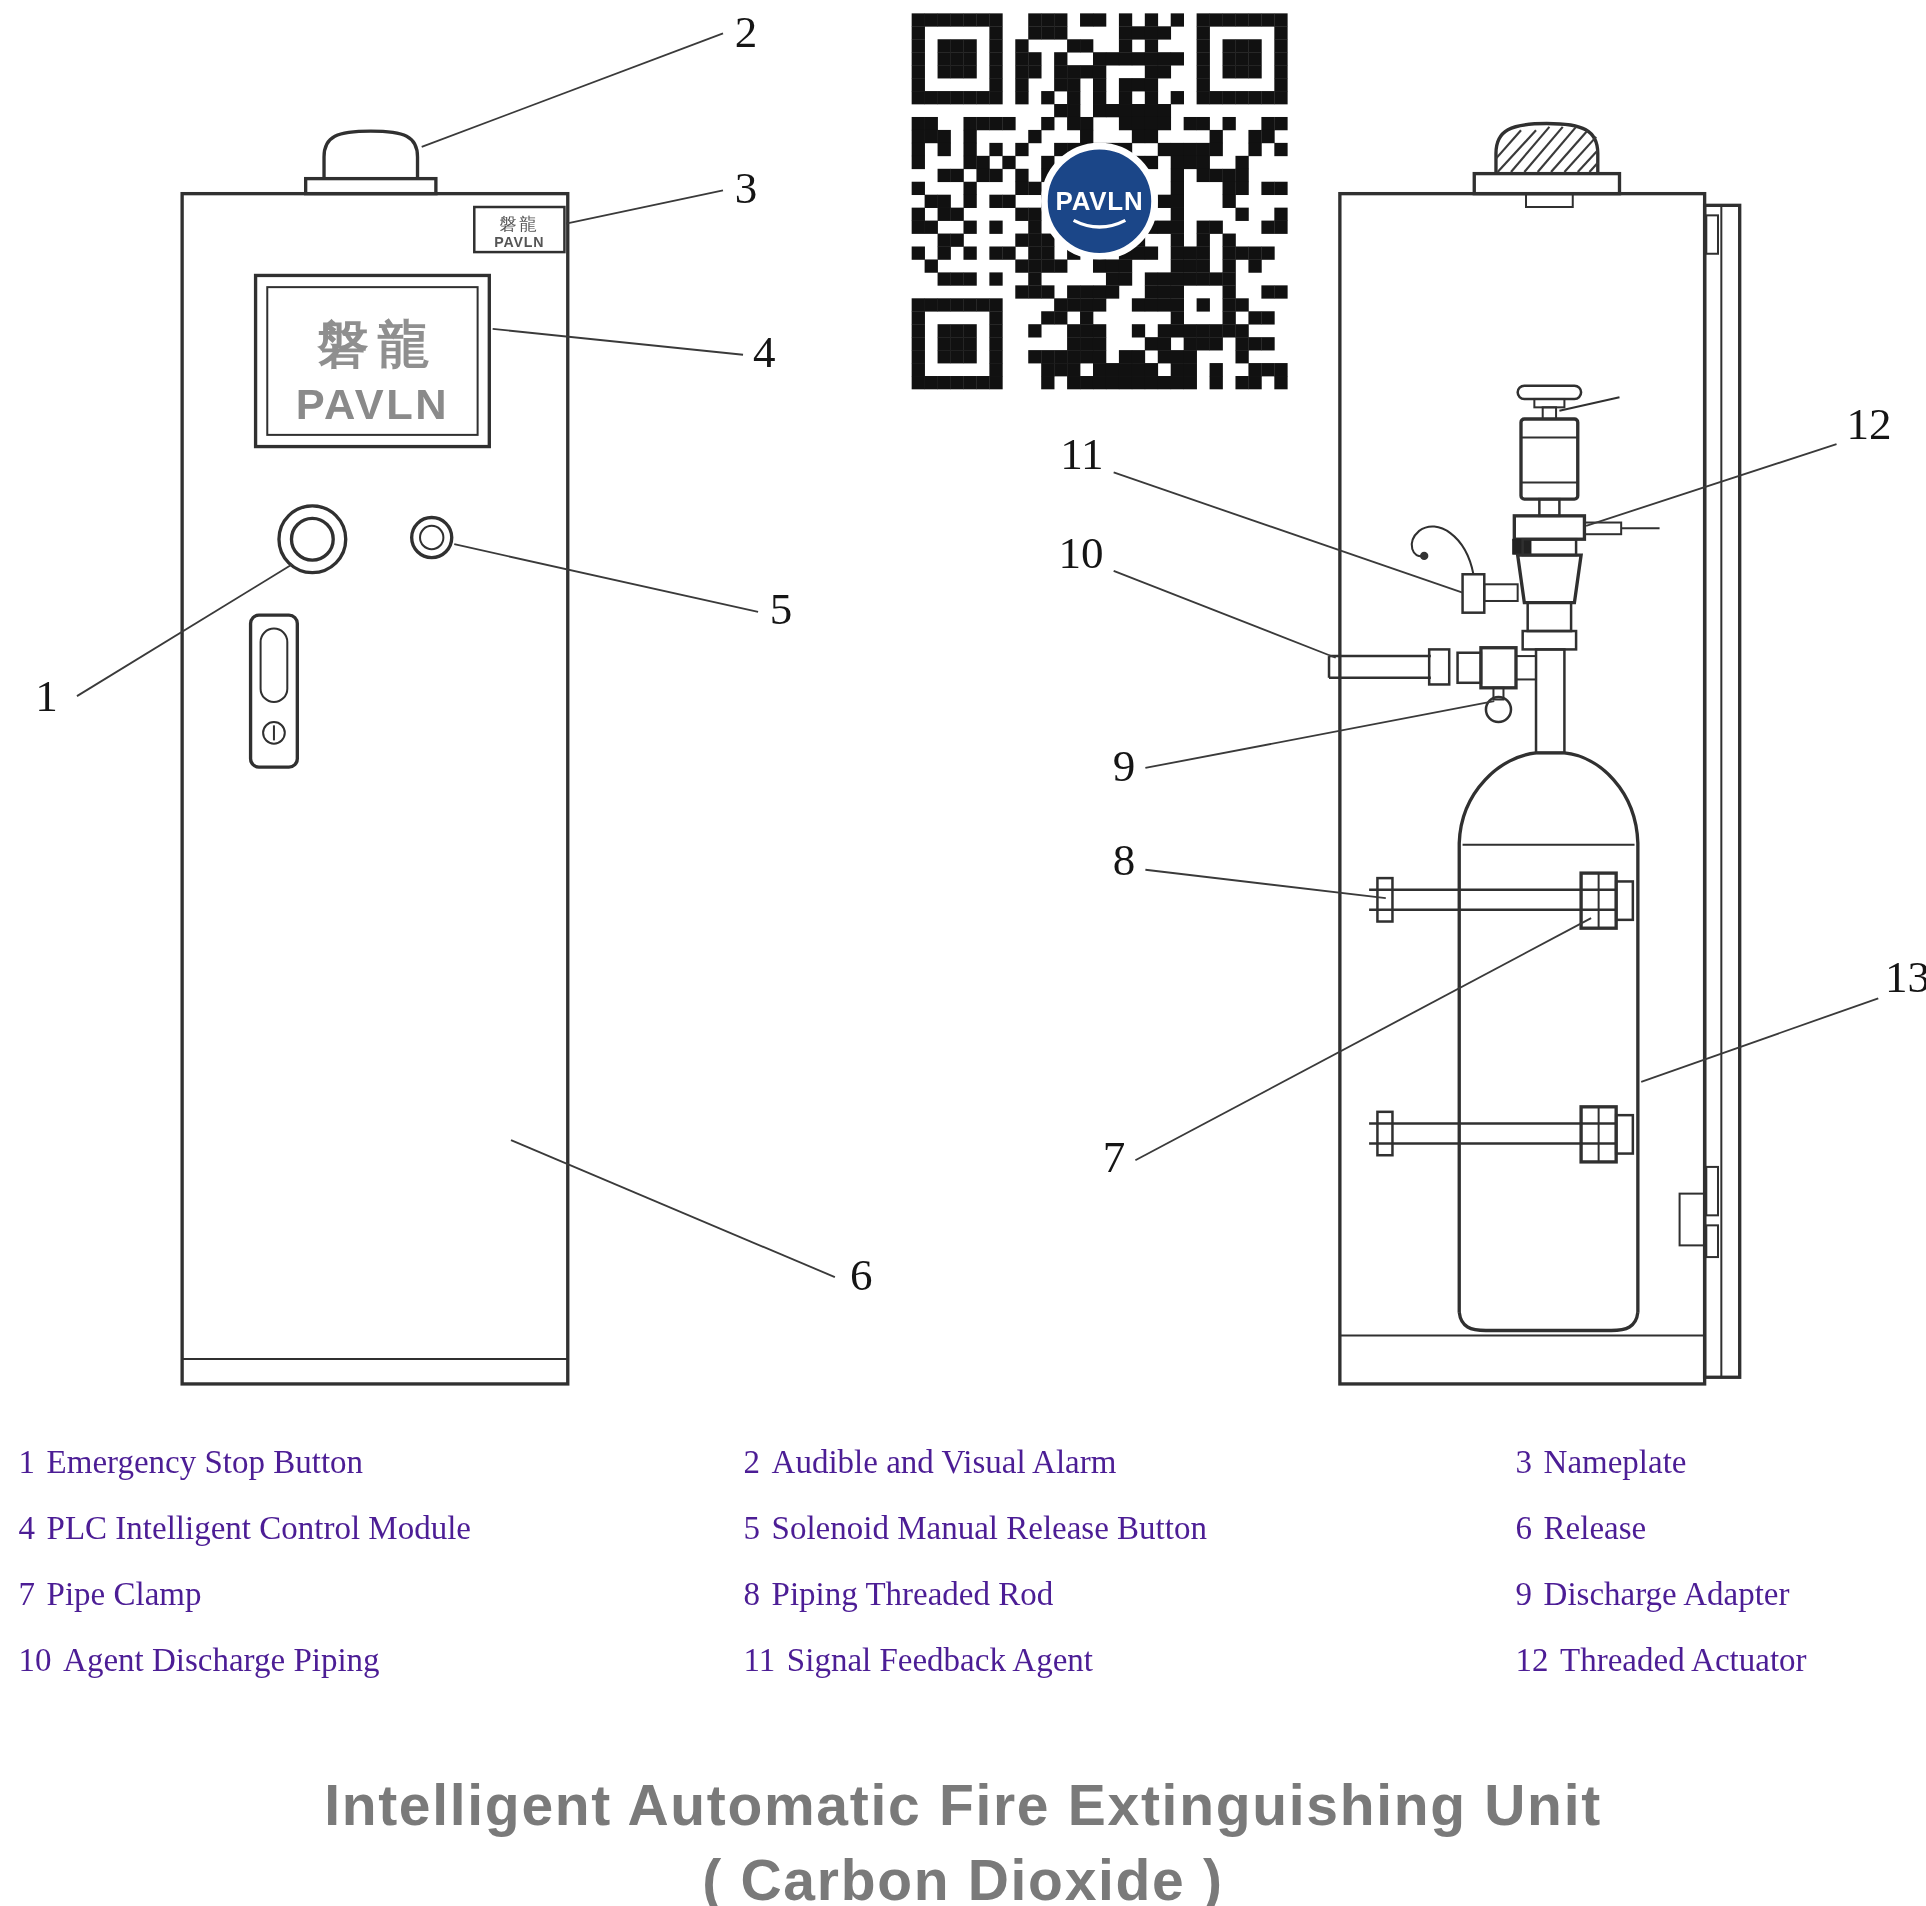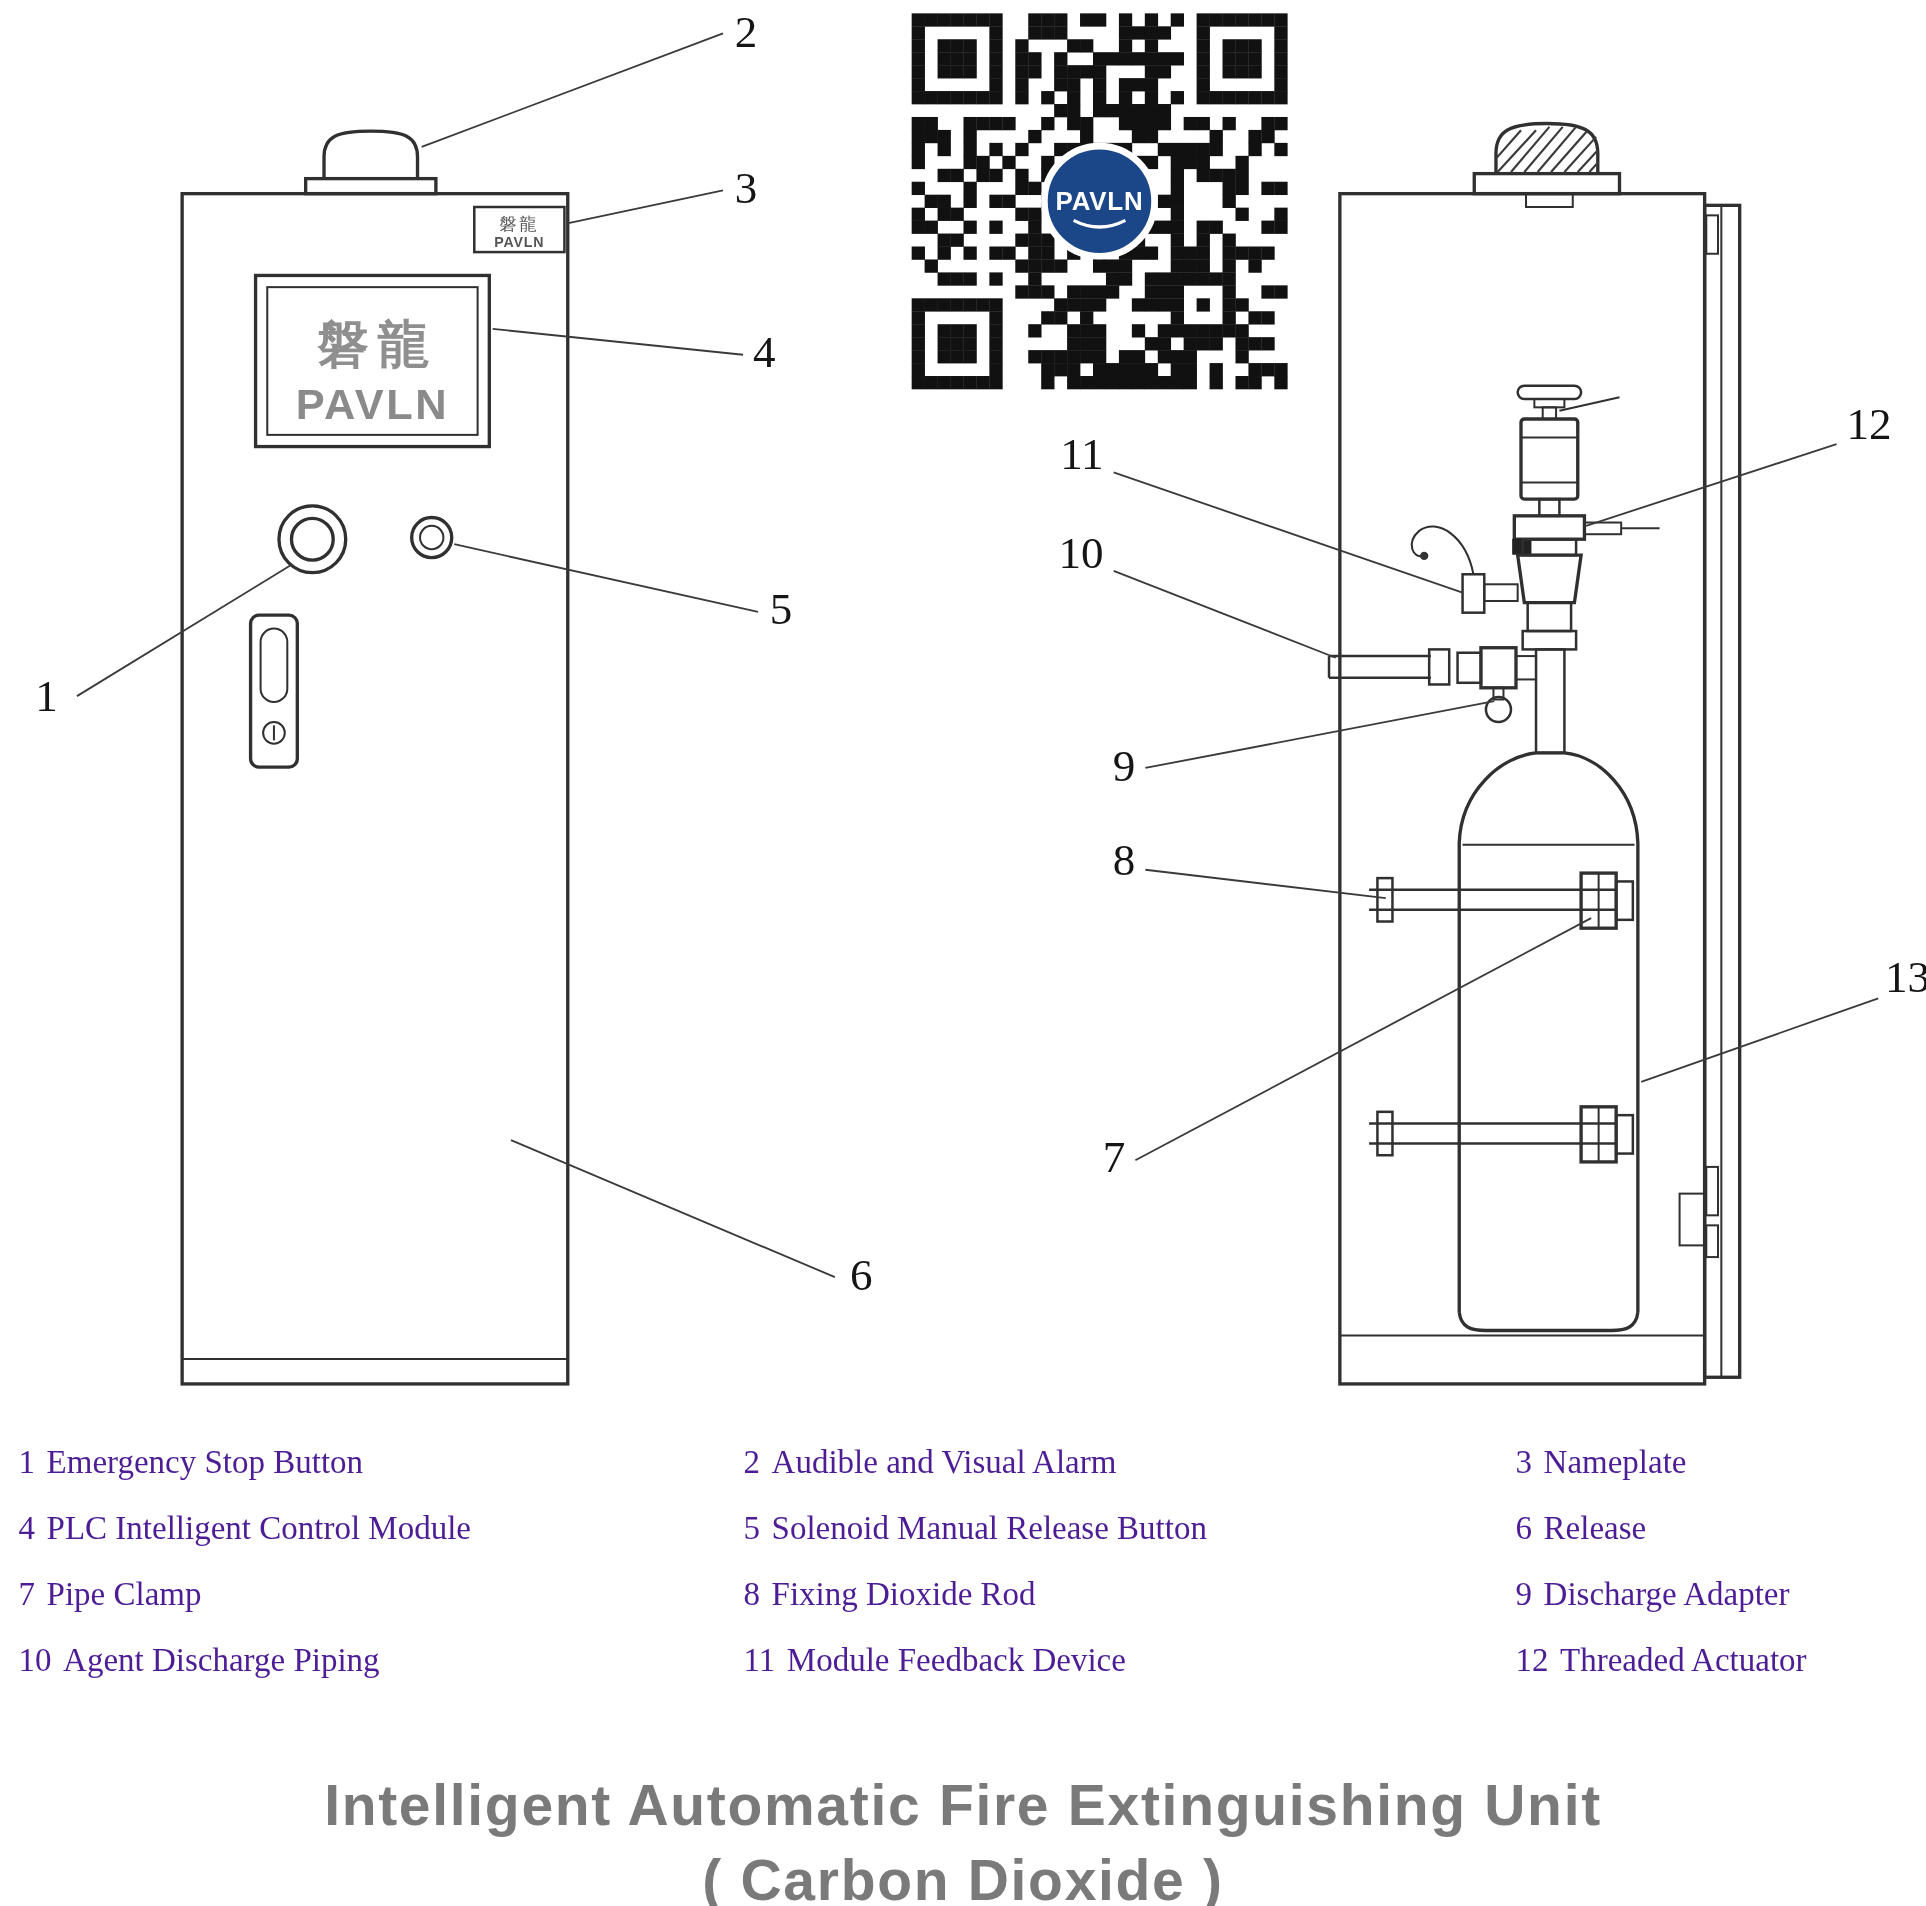--- a/index.html
+++ b/index.html
@@ -660,24 +660,24 @@
   </svg>
 
   <div class="legend">
     <div class="legend-item"><span class="num">1</span><span class="lab">Emergency Stop Button</span></div>
     <div class="legend-item"><span class="num">2</span><span class="lab">Audible and Visual Alarm</span></div>
     <div class="legend-item"><span class="num">3</span><span class="lab">Nameplate</span></div>
     <div class="legend-item"><span class="num">4</span><span class="lab">PLC Intelligent Control Module</span></div>
     <div class="legend-item"><span class="num">5</span><span class="lab">Solenoid Manual Release Button</span></div>
     <div class="legend-item"><span class="num">6</span><span class="lab">Release</span></div>
     <div class="legend-item"><span class="num">7</span><span class="lab">Pipe Clamp</span></div>
-    <div class="legend-item"><span class="num">8</span><span class="lab">Fixing Dioxide Rod</span></div>
+    <div class="legend-item"><span class="num">8</span><span class="lab">Piping Threaded Rod</span></div>
     <div class="legend-item"><span class="num">9</span><span class="lab">Discharge Adapter</span></div>
     <div class="legend-item"><span class="num">10</span><span class="lab">Agent Discharge Piping</span></div>
-    <div class="legend-item"><span class="num">11</span><span class="lab">Module Feedback Device</span></div>
+    <div class="legend-item"><span class="num">11</span><span class="lab">Signal Feedback Agent</span></div>
     <div class="legend-item"><span class="num">12</span><span class="lab">Threaded Actuator</span></div>
   </div>
 
   <div class="title-block">
     <div class="title-line">Intelligent Automatic Fire Extinguishing Unit</div>
     <div class="title-line">( Carbon Dioxide )</div>
   </div>
 
 </div>
 

